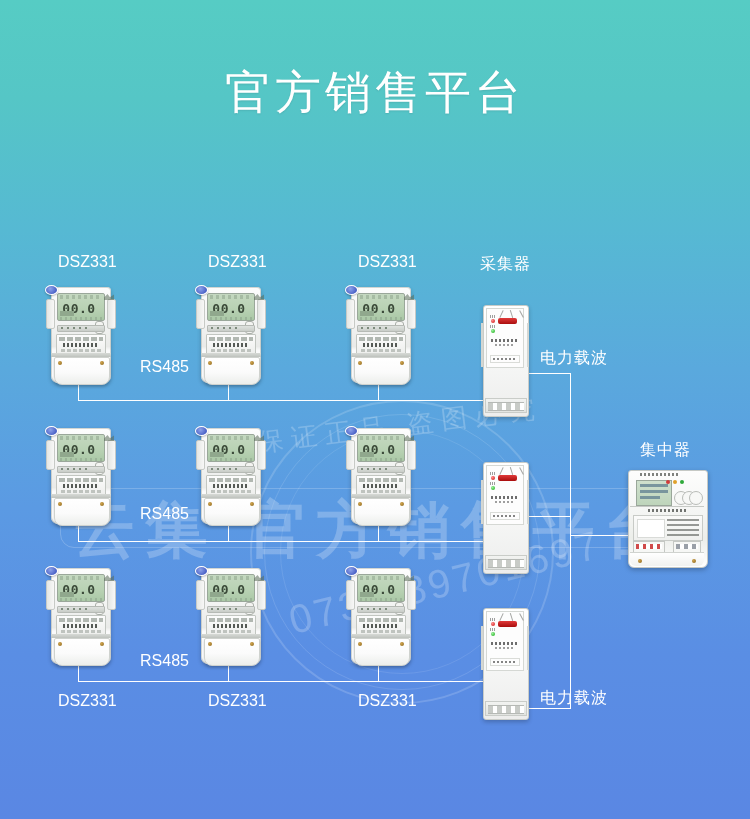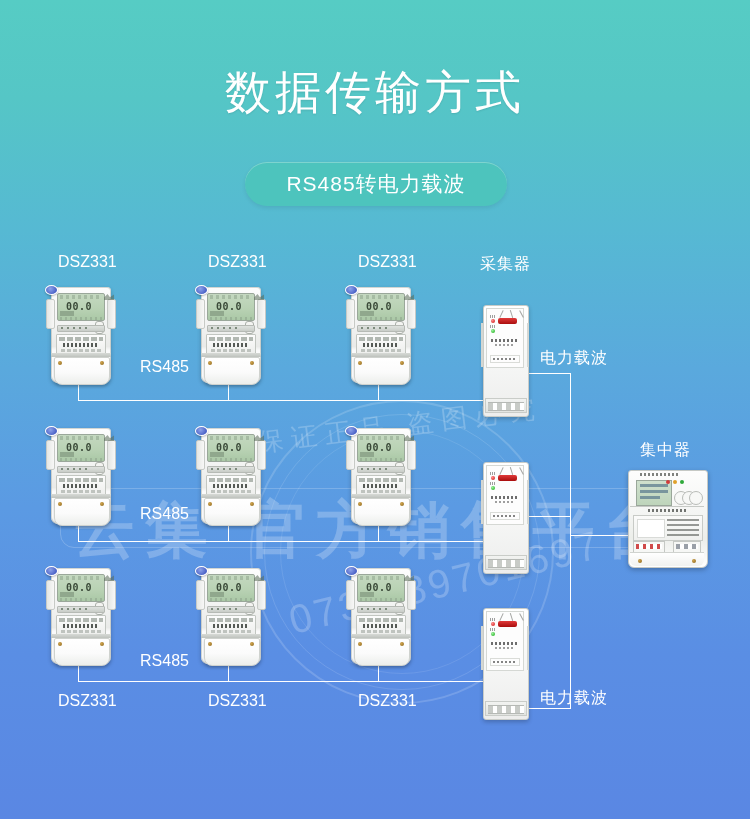--- a/index.html
+++ b/index.html
@@ -91,21 +91,21 @@
     overflow:hidden;
   }
   .meter .lcd .row1{
     position:absolute;left:2px;top:1px;right:2px;height:4px;
     background:repeating-linear-gradient(90deg,#8fa58d 0 3px,transparent 3px 6px);
     opacity:.55;
   }
   .meter .lcd .val{
     position:absolute;left:0;right:4px;top:7px;text-align:center;
     font-family:"DejaVu Sans Mono","Liberation Mono",monospace;
-    font-size:10px;color:#3b4a39;font-weight:700;letter-spacing:.5px;
+    font-size:13px;color:#3b4a39;font-weight:700;letter-spacing:.5px;
   }
   .meter .lcd .bar{
     position:absolute;left:2px;bottom:4px;width:14px;height:5px;background:#90a88d;
   }
   .meter .lcd .bot{
     position:absolute;left:2px;bottom:0;right:2px;height:3px;
     background:repeating-linear-gradient(90deg,#8fa58d 0 2px,transparent 2px 5px);
     opacity:.6;
   }
   .meter .logo{
@@ -339,24 +339,21 @@
 <body>
 
 <div class="stage">
 
   <div class="wm wm-seal"></div>
   <div class="wm wm-rect"></div>
   <div class="wm wm-top">保证正品 盗图必究</div>
   <div class="wm wm-main">云集 官方销售平台</div>
   <div class="wm wm-phone">0731-89701697</div>
 
-  <div class="page-title">数据传输方式</div>
-  <div class="mode-pill">
-    <span>RS485转电力载波</span>
-  </div>
+  <div class="page-title">官方销售平台</div>
 
   <div class="wire v" style="left:78px;top:382px;height:18px;"></div>
   <div class="wire v" style="left:228px;top:382px;height:18px;"></div>
   <div class="wire v" style="left:378px;top:382px;height:18px;"></div>
   <div class="wire h" style="left:78px;top:400px;width:428px;"></div>
   <div class="wire v" style="left:505px;top:373px;height:28px;"></div>
 
   <div class="wire h" style="left:505px;top:373px;width:66px;"></div>
 
   <div class="wire v" style="left:78px;top:523px;height:18px;"></div>

